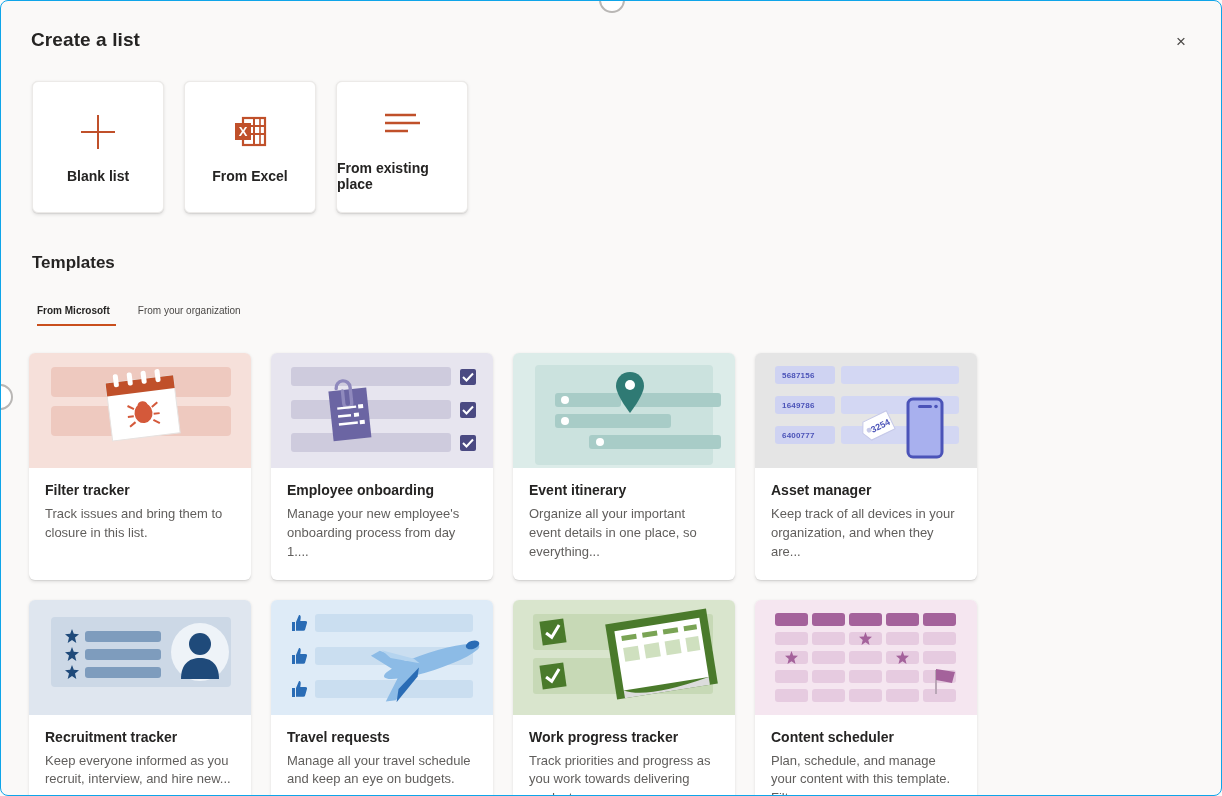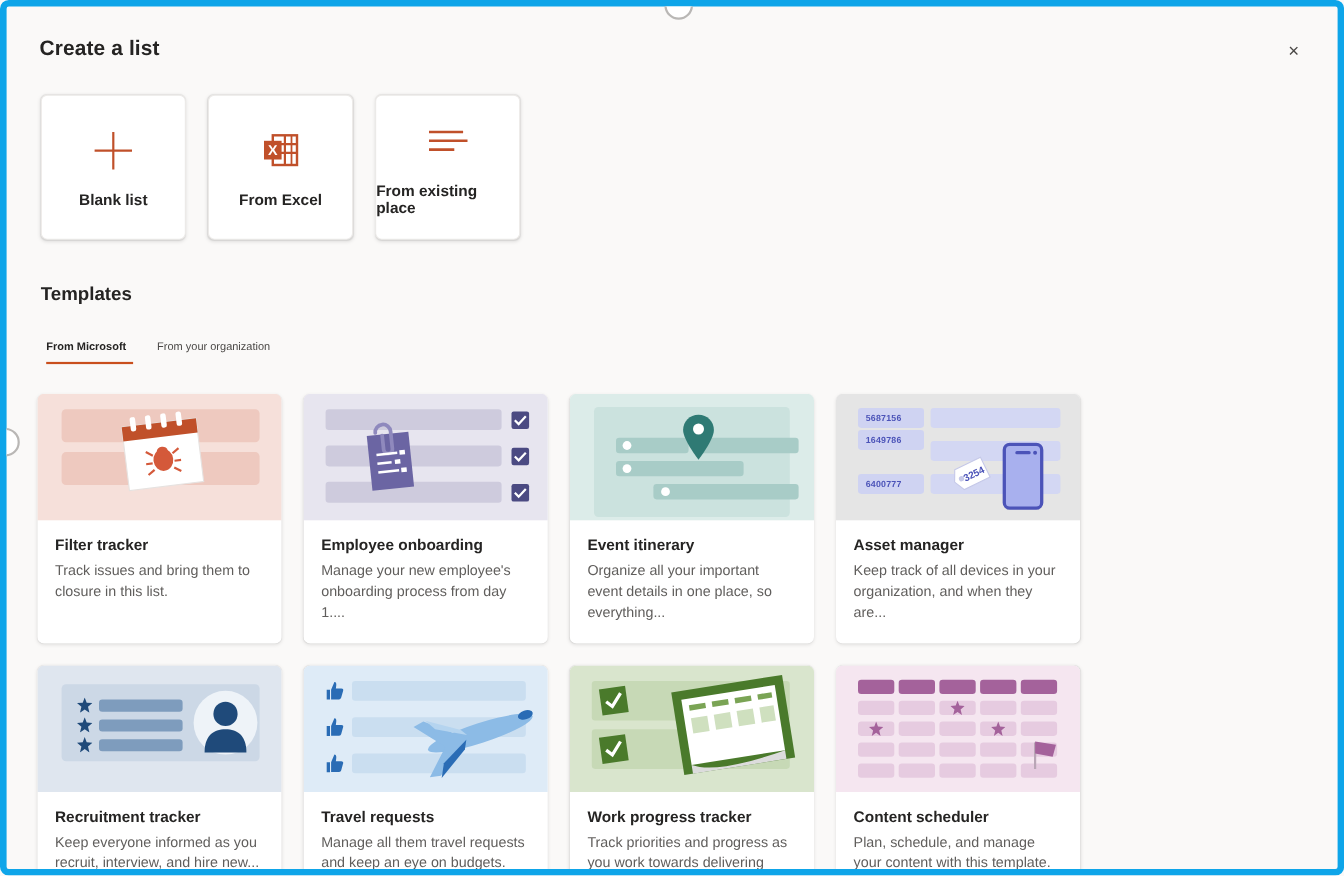--- a/index.html
+++ b/index.html
@@ -11,21 +11,21 @@
     background: #faf9f8;
     font-family: "Liberation Sans", sans-serif;
     color: #323130;
   }
 
   .dialog {
     position: relative;
     width: 1222px;
     height: 796px;
     background: #faf9f8;
-    border: 6px solid #0ea5e9;
+    border: 1px solid #0ea5e9;
     border-radius: 8px;
     overflow: hidden;
   }
 
   
   .handle {
     position: absolute;
     width: 26px;
     height: 26px;
     border-radius: 50%;
@@ -342,21 +342,21 @@
       <div class="tpl-text">
         <div class="tpl-title">Event itinerary</div>
         <div class="tpl-desc">Organize all your important event details in one place, so everything...</div>
       </div>
     </div>
 
     <div class="tpl-card">
       <div class="thumb" style="background:#e5e5e5">
         <div class="idchip" style="left:20px;top:13px;width:60px;height:18px;background:#cfd3f2">5687156</div>
         <div class="bar" style="left:86px;top:13px;width:118px;height:18px;background:#d3d7f3"></div>
-        <div class="idchip" style="left:20px;top:33px;width:60px;height:18px;background:#cfd3f2">1649786</div>
+        <div class="idchip" style="left:20px;top:43px;width:60px;height:18px;background:#cfd3f2">1649786</div>
         <div class="bar" style="left:86px;top:43px;width:118px;height:18px;background:#d3d7f3"></div>
         <div class="idchip" style="left:20px;top:73px;width:60px;height:18px;background:#cfd3f2">6400777</div>
         <div class="bar" style="left:86px;top:73px;width:118px;height:18px;background:#d3d7f3"></div>
         <svg width="58" height="40" viewBox="0 0 58 40" style="position:absolute;left:104px;top:48px">
           <g transform="rotate(-26 29 20)">
             <path d="M6 10 L32 10 L32 30 L6 30 L1 20 Z" fill="#ffffff" stroke="#c5c8e8" stroke-width="1"></path>
             <circle cx="8" cy="20" r="2.4" fill="#c5c8e8"></circle>
             <text x="20" y="24" font-family="'Liberation Sans',sans-serif" font-size="9" font-weight="bold" fill="#4b53b8" text-anchor="middle">3254</text>
           </g>
         </svg>
@@ -421,21 +421,21 @@
             <ellipse cx="74" cy="40" rx="50" ry="9" fill="#8cbbe6"></ellipse>
             <path d="M60 40 L28 14 L18 16 L40 42 L18 64 L28 66 Z" fill="#8cbbe6"></path>
             <path d="M60 42 L34 56 L28 68 L56 50 Z" fill="#2a6cb5"></path>
             <path d="M62 38 L36 24 L30 14 L58 32 Z" fill="#b5d4ef"></path>
             <ellipse cx="118" cy="37" rx="7" ry="4" fill="#2a6cb5"></ellipse>
           </g>
         </svg>
       </div>
       <div class="tpl-text">
         <div class="tpl-title">Travel requests</div>
-        <div class="tpl-desc">Manage all them travel requests and keep an eye on budgets.</div>
+        <div class="tpl-desc">Manage all your travel schedule and keep an eye on budgets.</div>
       </div>
     </div>
 
     <div class="tpl-card">
       <div class="thumb" style="background:#d9e5cd">
         <div class="bar" style="left:20px;top:14px;width:180px;height:36px;background:#c7d9b6"></div>
         <div class="bar" style="left:20px;top:58px;width:180px;height:36px;background:#c7d9b6"></div>
         <svg width="28" height="28" viewBox="0 0 28 28" style="position:absolute;left:26px;top:18px">
           <g transform="rotate(-8 14 14)">
             <rect x="2" y="2" width="24" height="24" fill="#4a7a2b"></rect>

